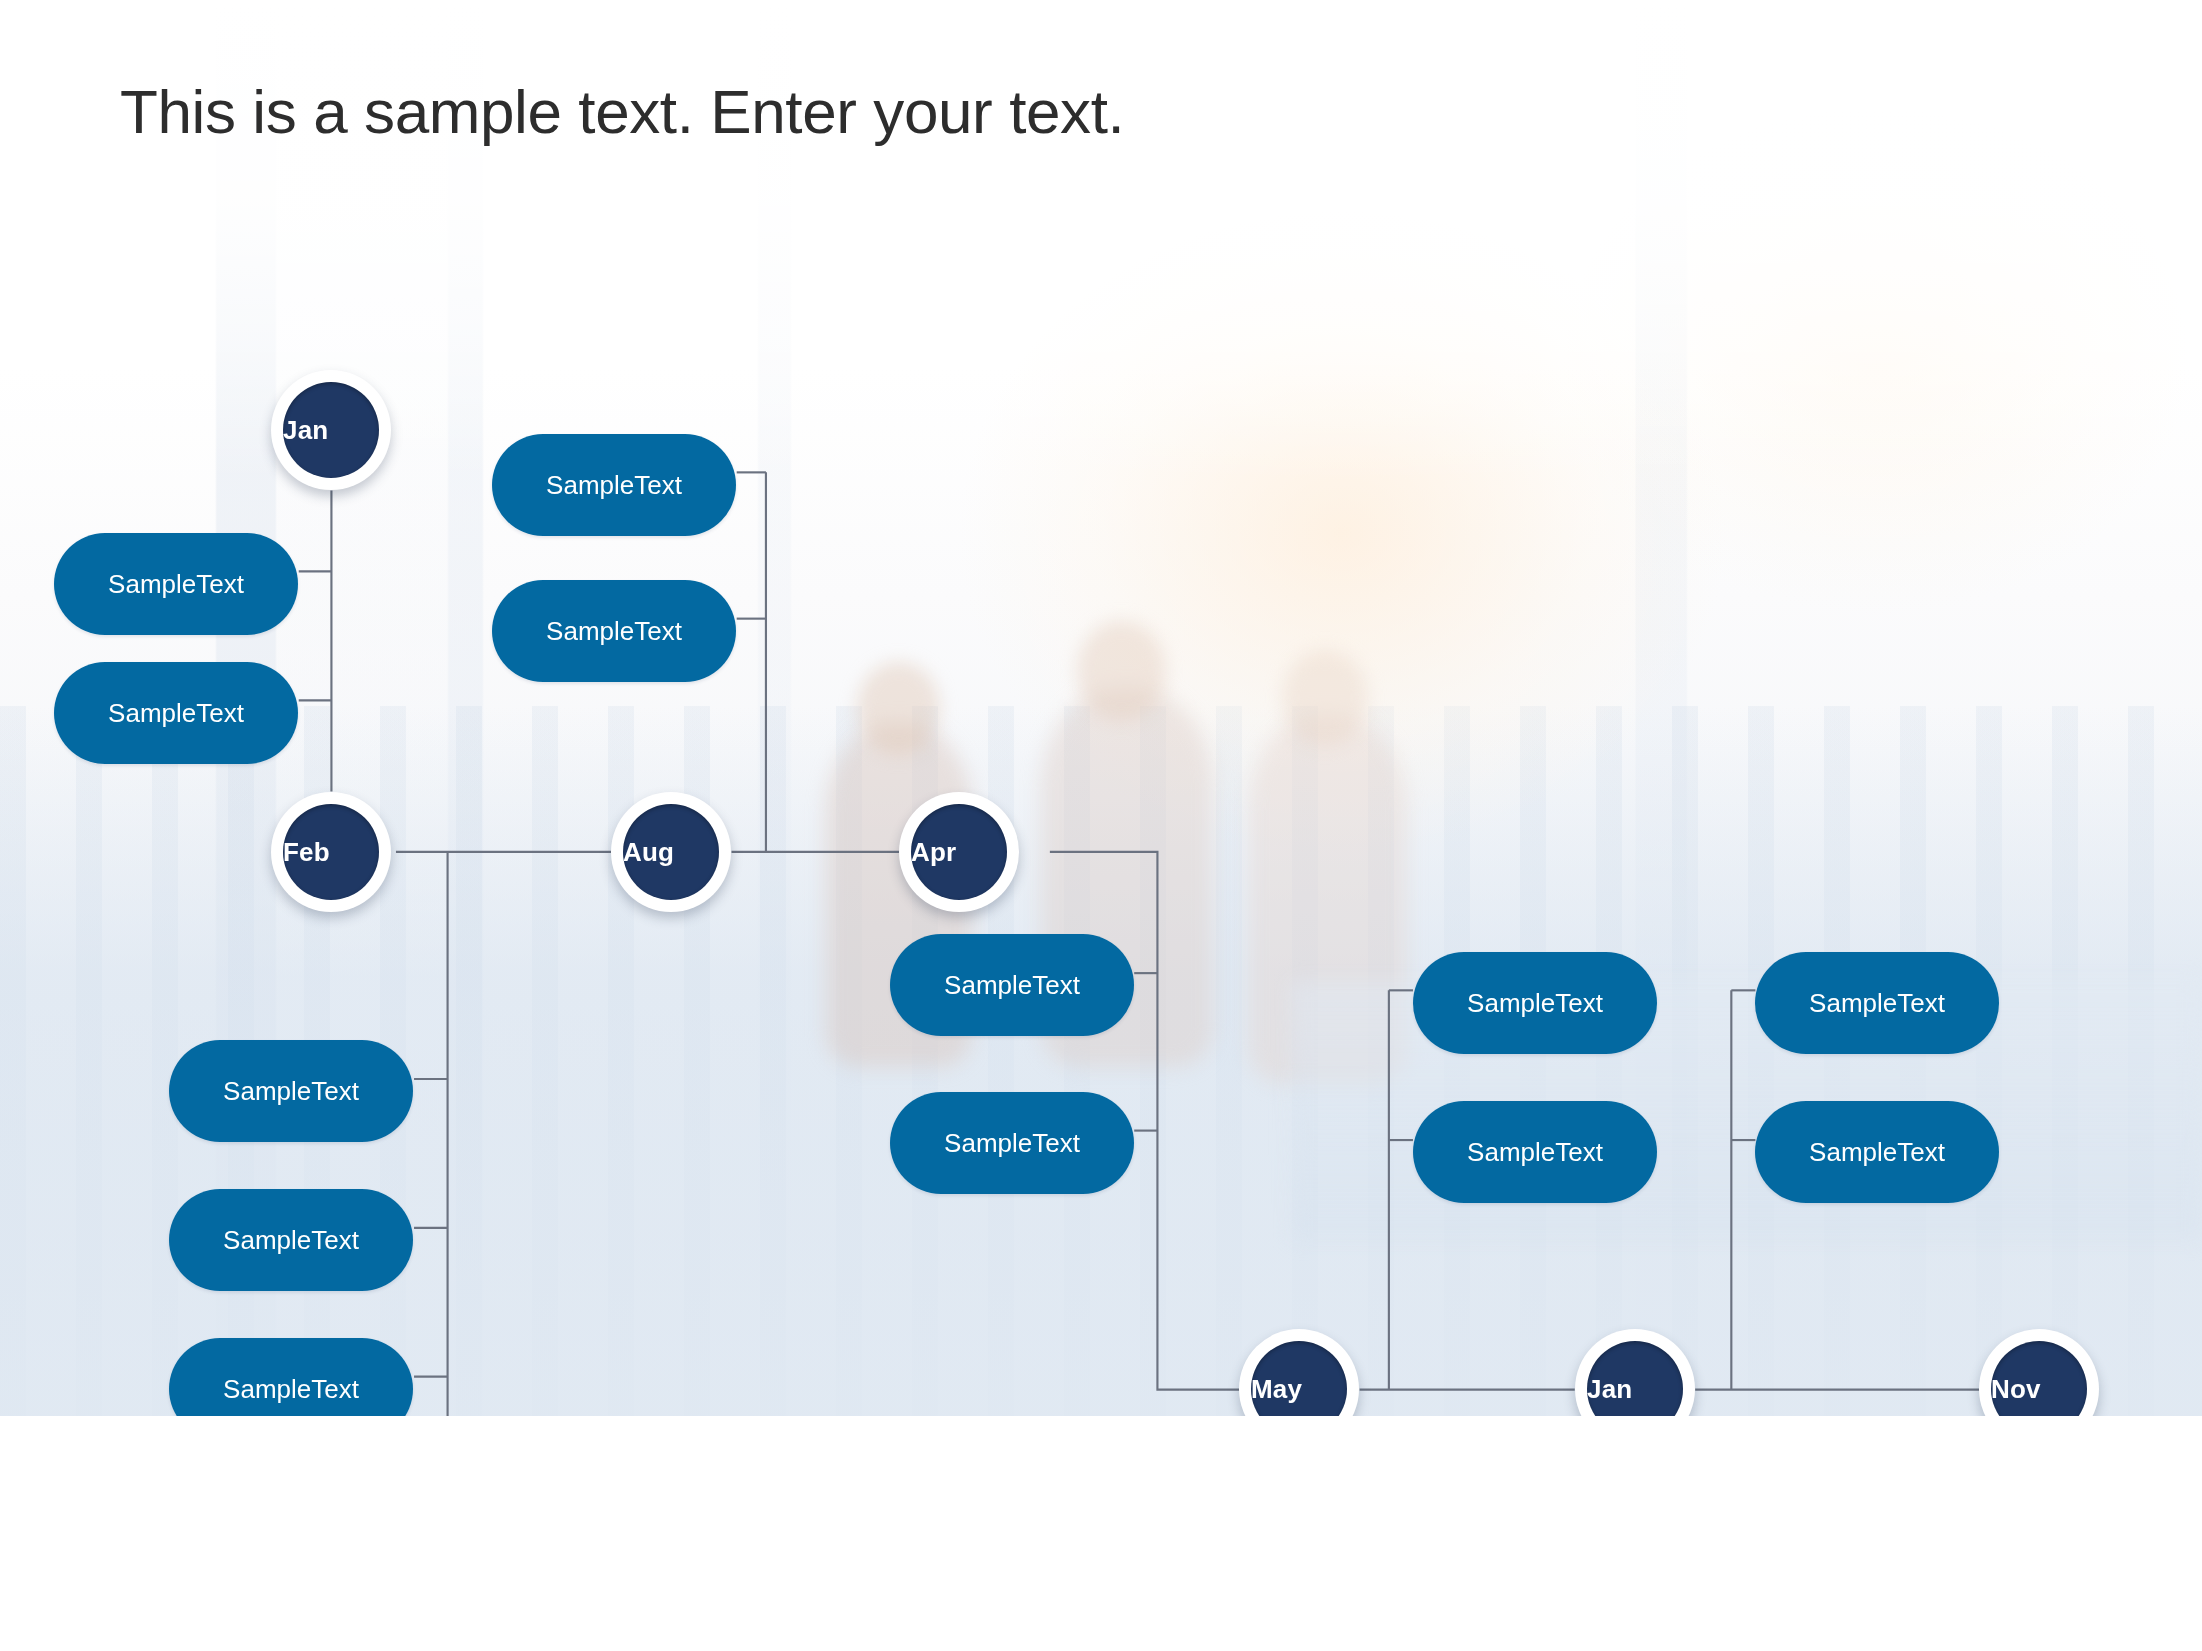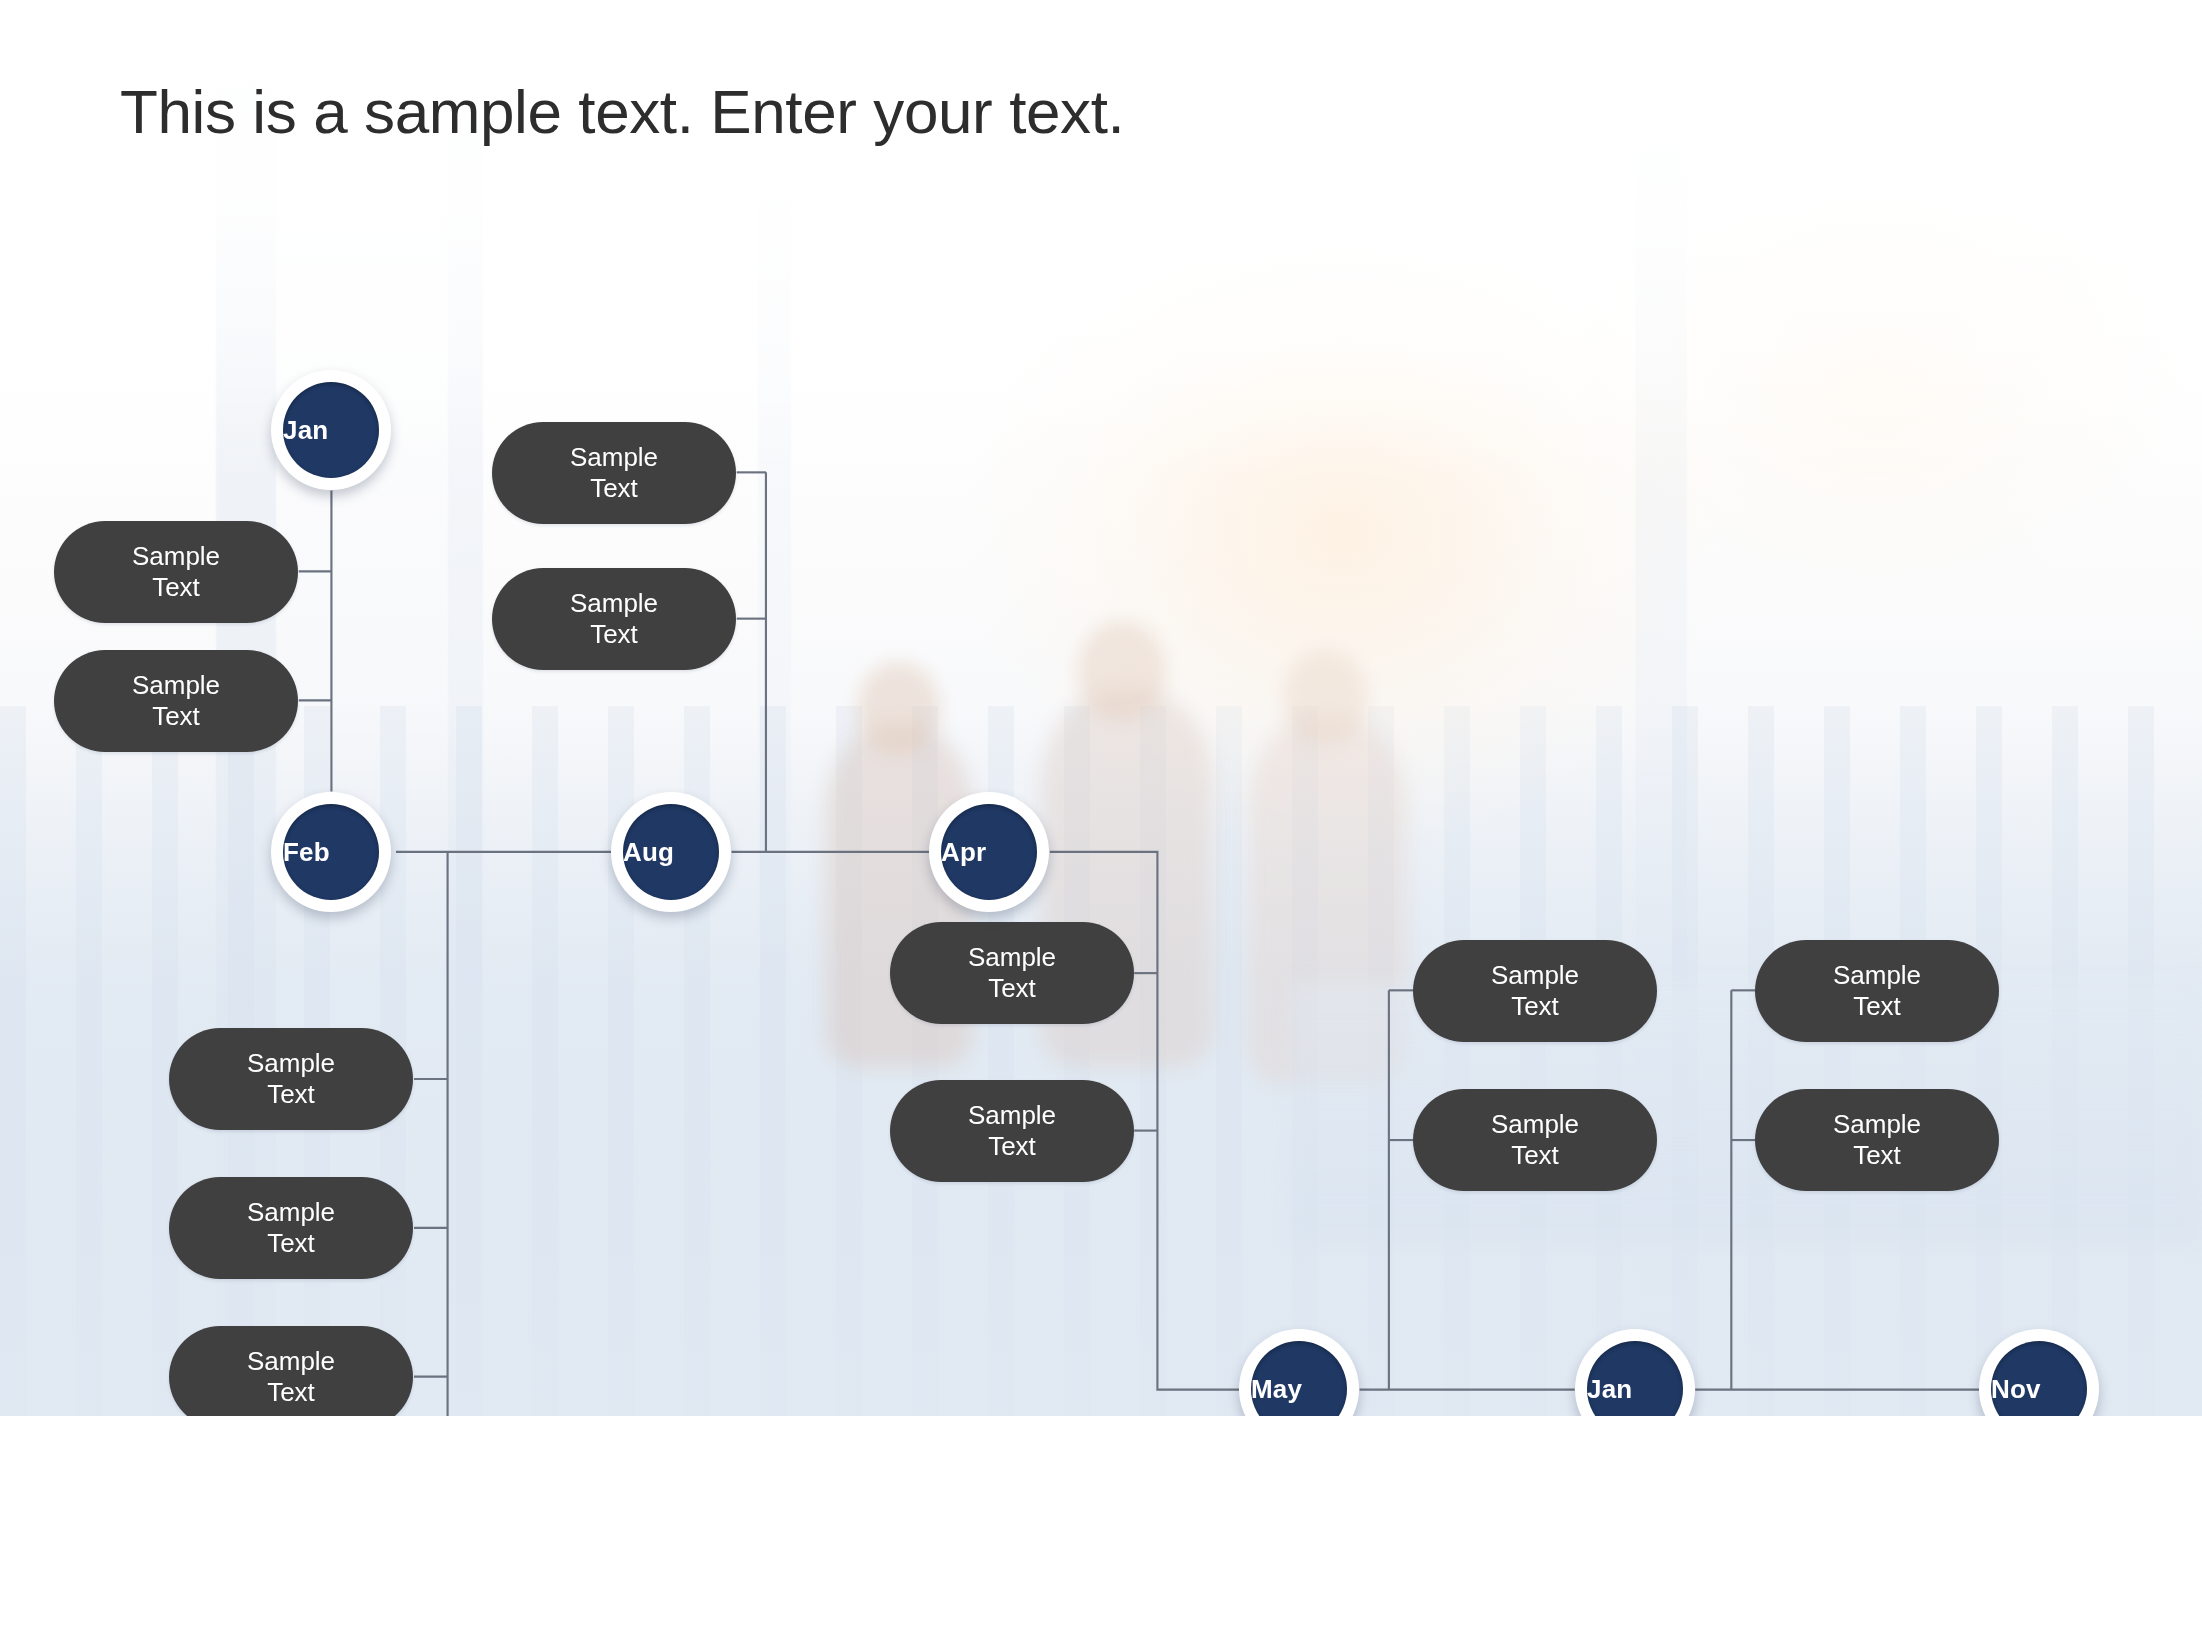--- a/index.html
+++ b/index.html
@@ -139,30 +139,31 @@
     font-weight: bold;
     letter-spacing: 0.2px;
   }
 
   
   .pill {
     position: absolute;
     width: 244px;
     height: 102px;
     border-radius: 51px;
-    background: #404040;
+    background: #0369a1;
     display: flex;
-    flex-direction: column;
+    flex-direction: row;
     align-items: center;
     justify-content: center;
     color: #ffffff;
     font-size: 26px;
     line-height: 1.18;
     text-align: center;
     box-shadow: 0 1.7px 3.4px rgba(40,60,100,0.12);
+    margin-top: 12px;
   }
   .pill span { display: block; }
 </style>
 </head>
 <body>
 
 <div id="slide">
 
   <div class="bg-layer bg-base"></div>
   <div class="bg-layer bg-panes"></div>
@@ -285,21 +286,21 @@
       <div class="node" style="left: 271px; top: 792px;">
         <div class="node-inner">
           <div class="node-label">Feb</div>
         </div>
       </div>
       <div class="node" style="left: 611px; top: 792px;">
         <div class="node-inner">
           <div class="node-label">Aug</div>
         </div>
       </div>
-      <div class="node" style="left: 929px; top: 792px;">
+      <div class="node" style="left: 899px; top: 792px;">
         <div class="node-inner">
           <div class="node-label">Apr</div>
         </div>
       </div>
       <div class="node" style="left: 1239px; top: 1329px;">
         <div class="node-inner">
           <div class="node-label">May</div>
         </div>
       </div>
       <div class="node" style="left: 1575px; top: 1329px;">

